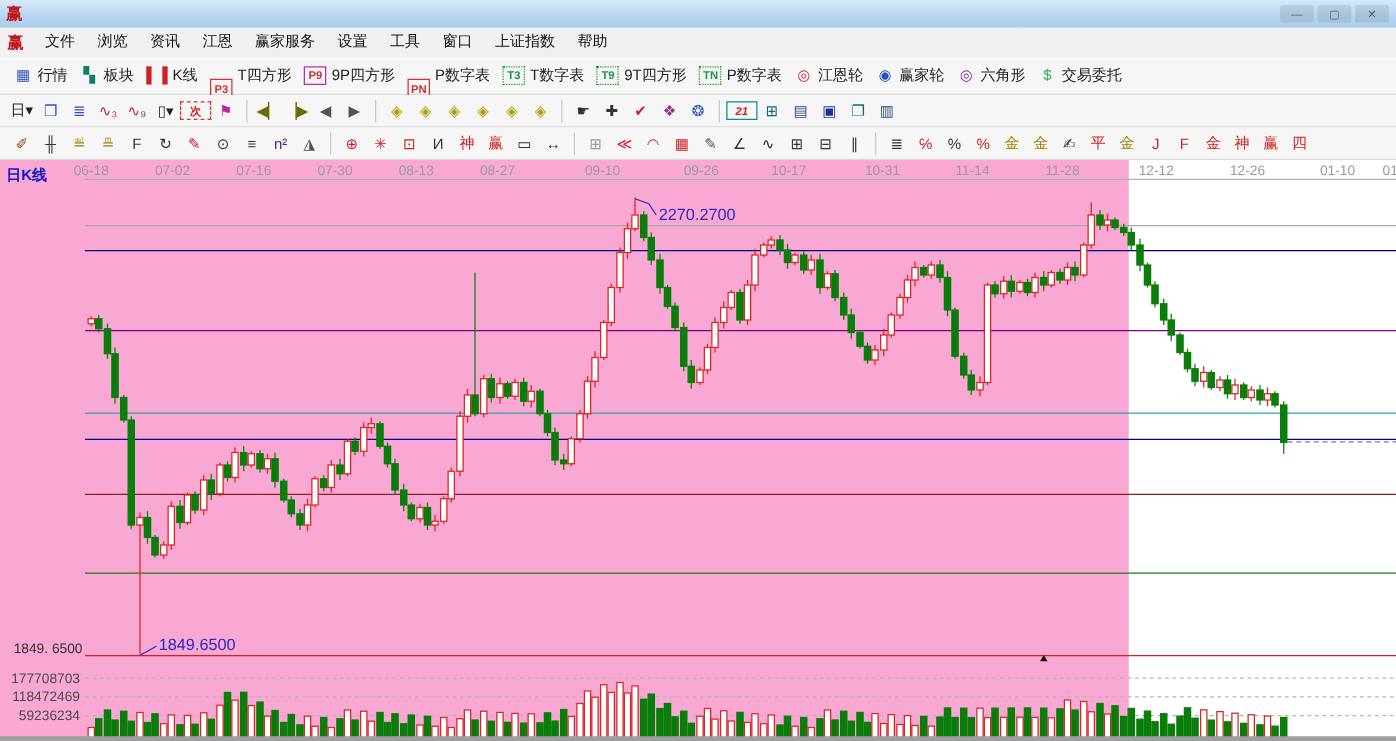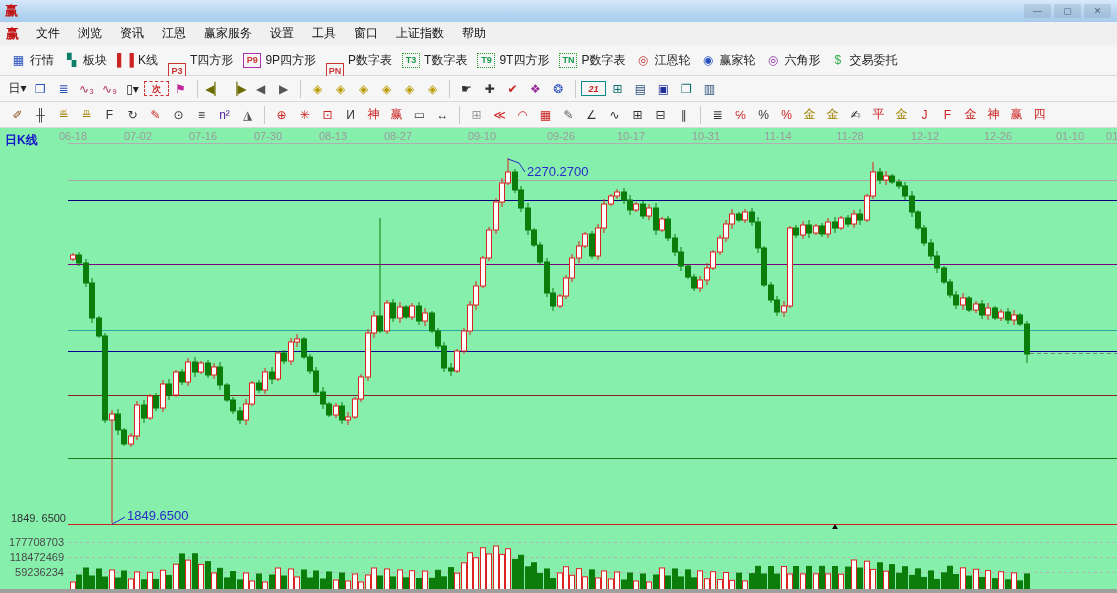--- a/index.html
+++ b/index.html
@@ -26,21 +26,21 @@
   .ibtn{width:21px;height:18px;display:inline-flex;align-items:center;justify-content:center;
     font-size:12px;border:1px solid transparent;}
   .box{border:1px solid;font-size:9px;font-weight:bold;padding:0 1px;height:13px;line-height:12px;min-width:14px;}
   .box-red{border-color:#cc3333;color:#cc3333;margin-top:21px;}
   .box-magenta{border-color:#b030b0;color:#cc3333;}
   .box-green{border:1px dotted #2a9a2a;color:#159a4a;}
   .box-teal{border-color:#0e8a8a;color:#cc2222;}
   .box-red-dashed{border:1px dashed #cc3333;color:#cc2222;}
   .vsep{width:1px;height:18px;background:#c9c9c9;margin:0 5px;}
   .lead{width:6px;}
-  #chart{position:absolute;left:0;top:128px;width:1117px;height:465px;background:#86efac;}
+  #chart{position:absolute;left:0;top:128px;width:903px;height:465px;background:#f9a8d4;}
   #periodlabel{position:absolute;left:5px;top:4px;color:#1414cc;font-weight:bold;font-size:12px;}
   .bottom-strip{position:absolute;left:0;top:589px;width:1117px;height:4px;background:#9f9f9f;}
 </style>
 </head>
 <body>
 
 <div class="titlebar">
   <span class="logo">赢</span>
   <div class="wincontrols">
     <span>—</span>

